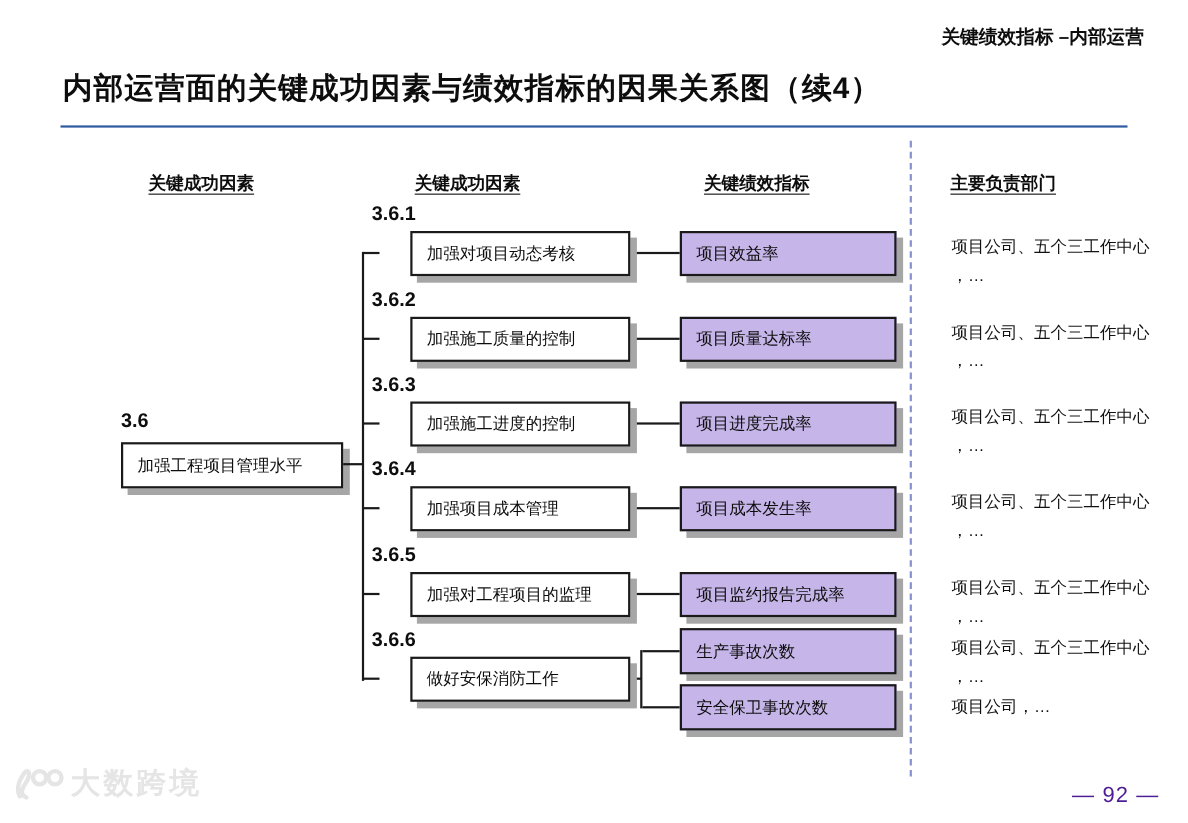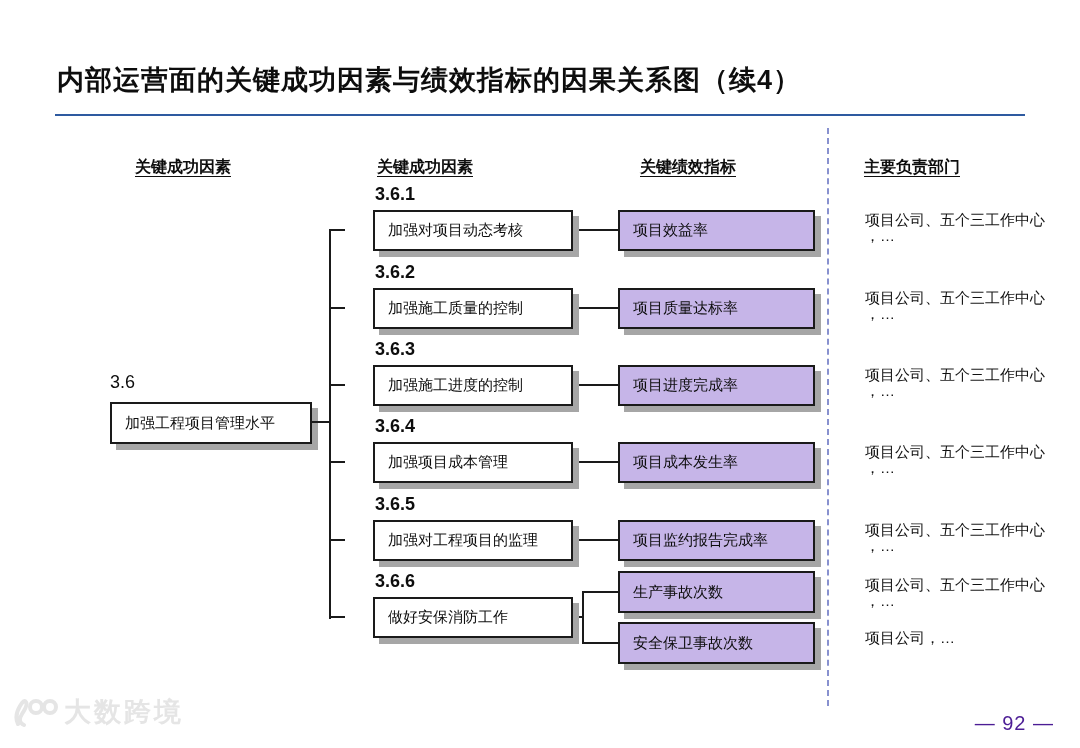--- a/index.html
+++ b/index.html
@@ -6,43 +6,44 @@
   .page{
     position:relative;width:1080px;height:748px;background:#ffffff;overflow:hidden;
     font-family:"Liberation Sans","DejaVu Sans",sans-serif;color:#111;
   }
   .kicker{position:absolute;top:22px;right:40px;font-size:17px;font-weight:bold;color:#0d0d0d;}
   .slide-title{position:absolute;left:57px;top:62px;font-size:27px;font-weight:bold;color:#0d0d0d;letter-spacing:1px;white-space:nowrap;}
   .title-rule{position:absolute;left:55px;top:114px;width:970px;height:2px;background:#2e5aa0;}
   .col-head{position:absolute;top:157px;width:136px;font-weight:bold;font-size:16px;
     text-decoration:underline;text-underline-offset:4px;color:#0d0d0d;}
   .divider{position:absolute;left:827px;top:128px;height:578px;width:0;border-left:2px dashed #8891cf;}
-  .num-label{position:absolute;left:338px;font-weight:bold;font-size:18px;color:#0d0d0d;margin-left:37px;}
-  .root-num{position:absolute;left:110px;top:372px;font-weight:normal;font-size:18px;color:#0d0d0d;}
+  .num-label{position:absolute;left:338px;font-weight:bold;font-size:18px;color:#0d0d0d;}
+  .root-num{position:absolute;left:110px;top:372px;font-weight:bold;font-size:18px;color:#0d0d0d;}
   .node{
     position:absolute;box-sizing:border-box;border:2px solid #1a1a1a;background:#fff;
     box-shadow:6px 6px 0 #a6a6a6;display:flex;align-items:center;padding-left:13px;
     font-size:15px;color:#0d0d0d;
   }
   .root-box{left:110px;top:402px;width:202px;height:42px;}
   .csf-box{left:345px;width:200px;height:41px;margin-left:28px;}
   .kpi-box{left:618px;width:197px;height:41px;background:#c6b5e8;}
   .kpi-tall{height:42px;}
   .hline{position:absolute;height:2px;background:#1a1a1a;}
   .vline{position:absolute;width:2px;background:#1a1a1a;}
-  .dept{position:absolute;left:865px;width:181px;font-size:15px;line-height:16px;color:#111;white-space:pre-line;}
+  .dept{position:absolute;left:865px;width:181px;font-size:15px;line-height:26px;color:#111;white-space:pre-line;}
   .page-num{position:absolute;top:712px;right:26px;font-size:20px;color:#4c1d95;letter-spacing:1px;}
   .watermark{position:absolute;left:12px;top:694px;display:flex;align-items:flex-start;gap:6px;
     color:#e5e5e5;font-weight:bold;font-size:27px;letter-spacing:3px;user-select:none;}
 </style>
 </head>
 <body>
 
 <div class="page">
 
+  <div class="kicker">关键绩效指标 –内部运营</div>
   <div class="slide-title">内部运营面的关键成功因素与绩效指标的因果关系图（续4）</div>
   <div class="title-rule"></div>
 
   <div class="col-head" style="left:135px">关键成功因素</div>
   <div class="col-head" style="left:377px">关键成功因素</div>
   <div class="col-head" style="left:640px">关键绩效指标</div>
   <div class="col-head" style="left:864px">主要负责部门</div>
 
   <div class="divider"></div>
 

